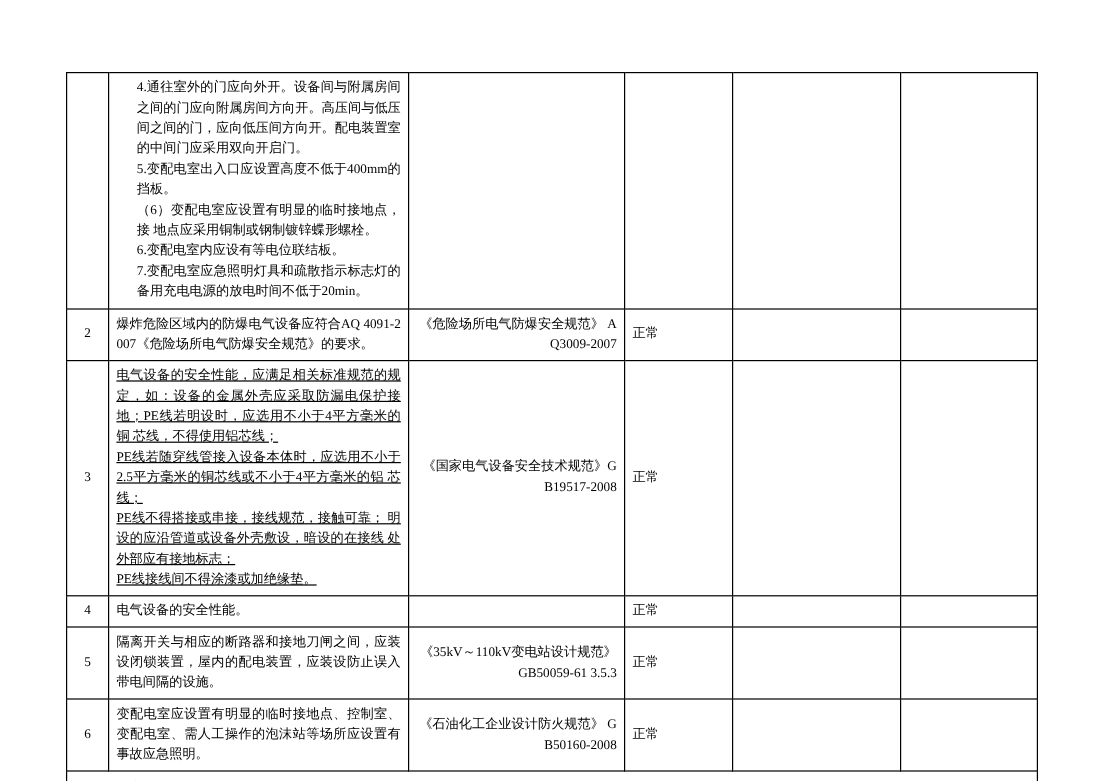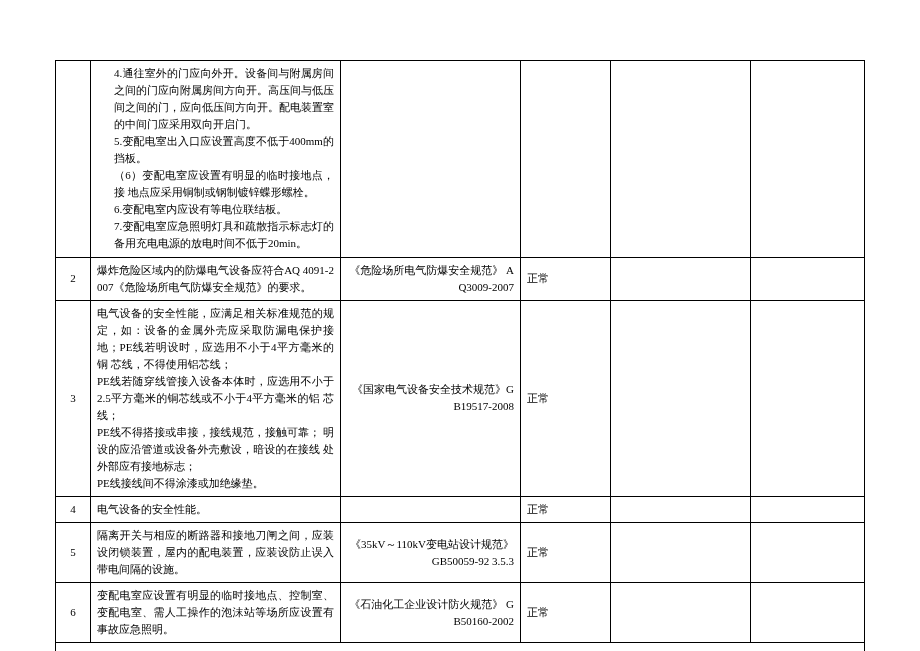--- a/index.html
+++ b/index.html
@@ -57,49 +57,49 @@
     <tr>
       <td>2</td>
       <td style="white-space: pre-line;">爆炸危险区域内的防爆电气设备应符合AQ 4091-2007《危险场所电气防爆安全规范》的要求。</td>
       <td>《危险场所电气防爆安全规范》 AQ3009-2007</td>
       <td>正常</td>
       <td></td>
       <td></td>
     </tr>
     <tr>
       <td>3</td>
-      <td style="white-space: pre-line;">电气设备的安全性能，应满足相关标准规范的规定，如：设备的金属外壳应采取防漏电保护接地；PE线若明设时，应选用不小于4平方毫米的铜 芯线，不得使用铝芯线；
+      <td style="white-space: pre-line; text-decoration: underline;">电气设备的安全性能，应满足相关标准规范的规定，如：设备的金属外壳应采取防漏电保护接地；PE线若明设时，应选用不小于4平方毫米的铜 芯线，不得使用铝芯线；
 PE线若随穿线管接入设备本体时，应选用不小于2.5平方毫米的铜芯线或不小于4平方毫米的铝 芯线；
 PE线不得搭接或串接，接线规范，接触可靠； 明设的应沿管道或设备外壳敷设，暗设的在接线 处外部应有接地标志；
 PE线接线间不得涂漆或加绝缘垫。</td>
       <td>《国家电气设备安全技术规范》GB19517-2008</td>
       <td>正常</td>
       <td></td>
       <td></td>
     </tr>
     <tr>
       <td>4</td>
       <td>电气设备的安全性能。</td>
       <td></td>
       <td>正常</td>
       <td></td>
       <td></td>
     </tr>
     <tr>
       <td>5</td>
       <td>隔离开关与相应的断路器和接地刀闸之间，应装设闭锁装置，屋内的配电装置，应装设防止误入带电间隔的设施。</td>
-      <td>《35kV～110kV变电站设计规范》GB50059-92 3.5.3</td>
+      <td>《35kV～110kV变电站设计规范》GB50059-61 3.5.3</td>
       <td>正常</td>
       <td></td>
       <td></td>
     </tr>
     <tr>
       <td>6</td>
       <td>变配电室应设置有明显的临时接地点、控制室、变配电室、需人工操作的泡沫站等场所应设置有事故应急照明。</td>
-      <td>《石油化工企业设计防火规范》 GB50160-2002</td>
+      <td>《石油化工企业设计防火规范》 GB50160-2008</td>
       <td>正常</td>
       <td></td>
       <td></td>
     </tr>
     <tr class="section-row">
       <td colspan="6">三、现场安全</td>
     </tr>
   </tbody>
 </table>
 

